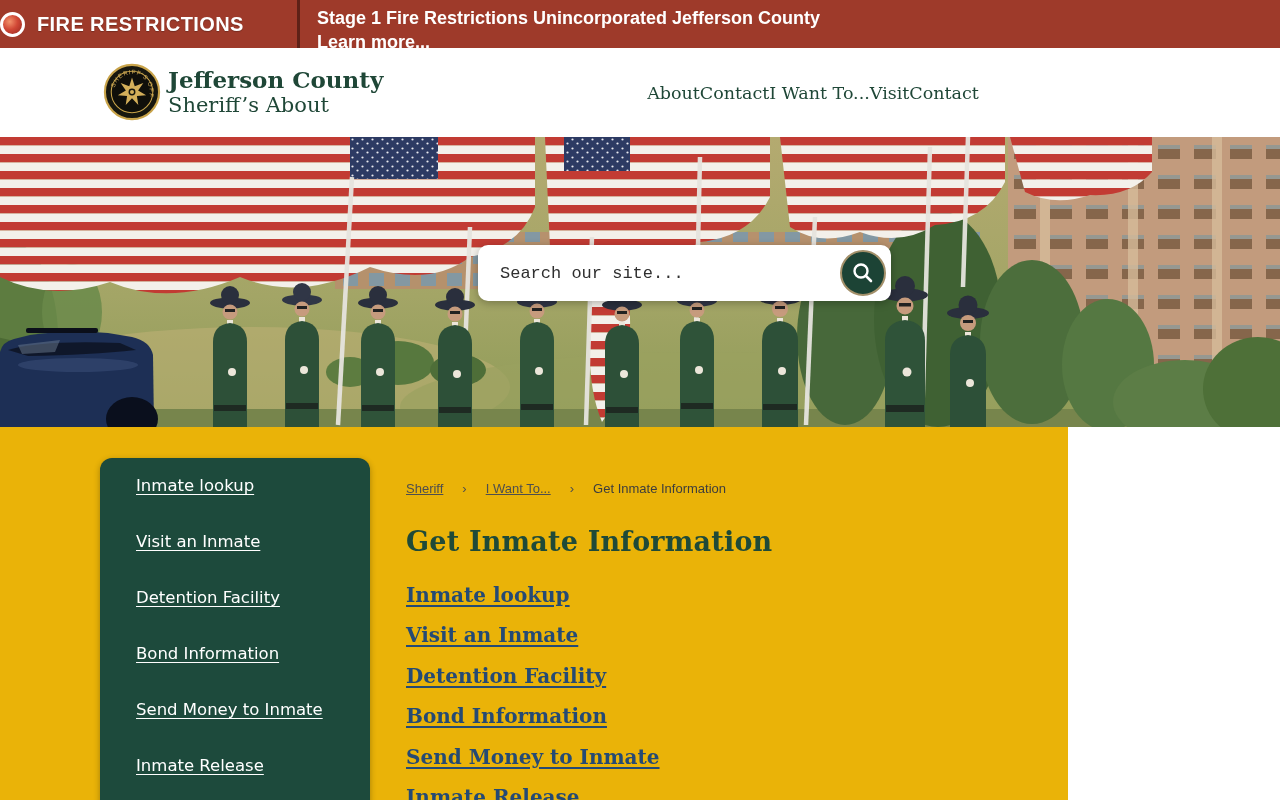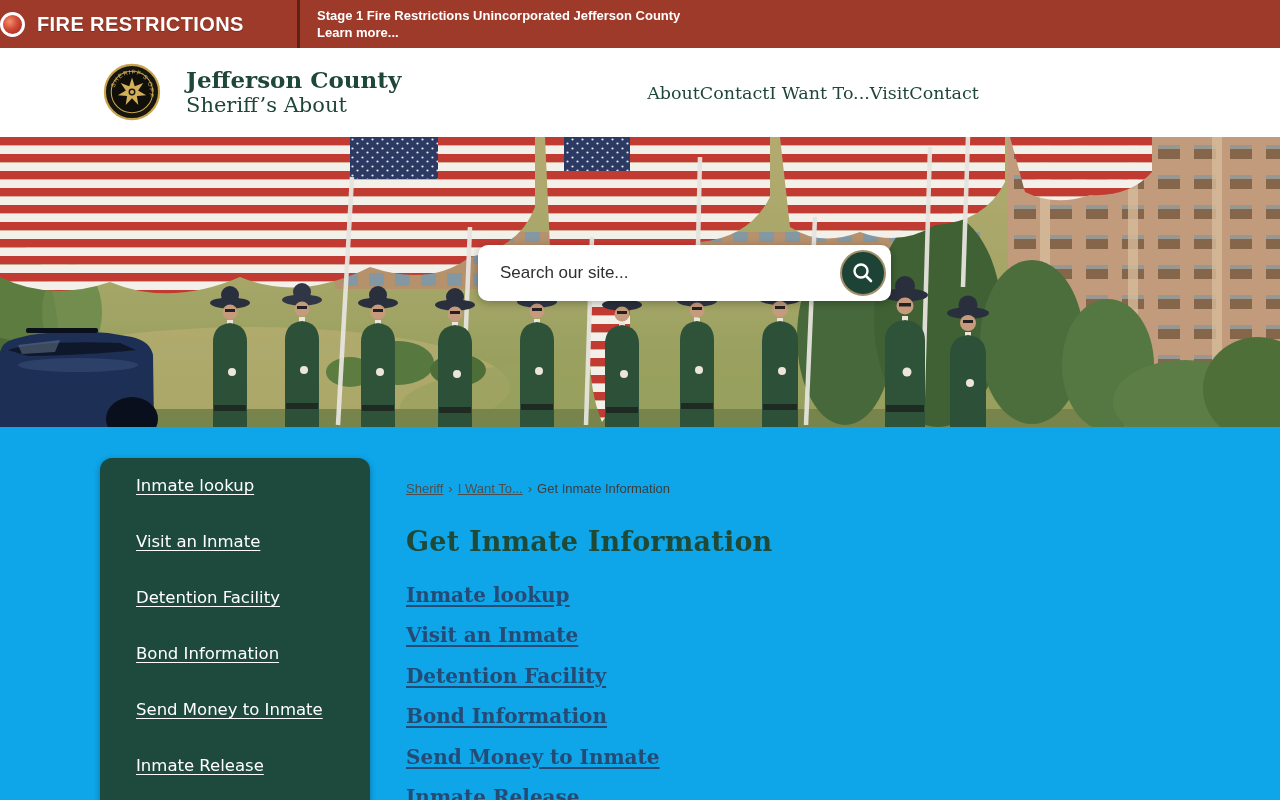--- a/index.html
+++ b/index.html
@@ -6,54 +6,54 @@
   html,body { width:1280px; height:800px; }
   body { font-family:"Liberation Sans", sans-serif; background:#fff; }
   .viewport { position:relative; width:1280px; height:800px; overflow:hidden; background:#fff; }
 
   
   .alert-banner { position:absolute; top:0; left:0; width:1280px; height:48px; background:#9e3a2a; display:flex; color:#fff; }
   .alert-left { width:300px; display:flex; align-items:center; border-right:3px solid rgba(30,8,4,.5); }
   .fire-dot { width:25px; height:25px; border-radius:50%; border:3px solid #fff;
       background:radial-gradient(circle at 35% 35%, #f2926b, #d14836 45%, #a93226 80%); flex:0 0 auto; }
   .alert-title { margin-left:12px; font-size:20px; font-weight:bold; letter-spacing:.4px; text-shadow:0 1px 1px rgba(0,0,0,.25); white-space:nowrap; }
-  .alert-right { padding:7px 0 6px 17px; font-size:13px; font-weight:bold; line-height:1.32; }
+  .alert-right { padding:7px 0 6px 17px; font-size:18px; font-weight:bold; line-height:1.32; }
   .alert-link { color:#fff; cursor:pointer; }
 
   
   .site-header { position:absolute; top:48px; left:0; width:1280px; height:89px; background:#fff; }
   .brand { position:absolute; left:103px; top:15px; display:flex; align-items:center; }
   .badge { width:58px; height:58px; flex:0 0 auto; }
-  .org { margin-left:25px; color:#1f4737; font-family:"DejaVu Serif","Liberation Serif",serif; }
+  .org { margin-left:7px; color:#1f4737; font-family:"DejaVu Serif","Liberation Serif",serif; }
   .org-l1 { font-size:23px; font-weight:bold; line-height:1.1; }
   .org-l2 { font-size:21px; font-weight:normal; line-height:1.15; }
   .main-nav { position:absolute; left:420px; right:74px; top:0; height:100%; display:flex; align-items:center; justify-content:center; }
   .nav-item { font-family:"DejaVu Serif","Liberation Serif",serif; font-size:17.5px; color:#1f4737; cursor:pointer; white-space:nowrap; }
 
   
   .hero { position:absolute; top:137px; left:0; width:1280px; height:290px; overflow:hidden; }
   .hero svg.scene { position:absolute; inset:0; display:block; }
   .searchbar { position:absolute; left:478px; top:108px; width:413px; height:56px; background:#fff; border-radius:10px;
       box-shadow:0 2px 8px rgba(0,0,0,.28); display:flex; align-items:center; }
   .search-input { flex:1; height:100%; border:none; outline:none; background:transparent; padding:0 56px 0 22px;
-      font-family:Liberation Sans, sans-serif; font-size:17px; color:#222; }
+      font-family:Liberation Mono, monospace; font-size:17px; color:#222; }
   .search-input::placeholder { color:#2f2f2f; opacity:1; }
   .search-btn { position:absolute; right:5px; top:5px; width:46px; height:46px; border-radius:50%; border:2px solid #a3906a;
       background:#1c4335; cursor:pointer; display:flex; align-items:center; justify-content:center; }
 
   
-  .content { position:absolute; top:427px; left:0; width:1280px; height:373px; background:#0ea5e9; }
+  .content { position:absolute; top:427px; left:0; width:1068px; height:373px; background:#eab308; }
 
   .side-panel { position:absolute; left:100px; top:31px; width:270px; height:420px; background:#1d4a3c;
       border-radius:12px 12px 0 0; box-shadow:0 2px 6px rgba(0,0,0,.3); padding:18px 20px 0 36px; }
   .side-link { display:block; margin-bottom:37px; font-family:"DejaVu Sans","Liberation Sans",sans-serif;
       font-size:16.5px; color:#ffffff; text-decoration:underline; text-underline-offset:3px; cursor:pointer; white-space:nowrap; }
 
   .main-col { position:absolute; left:406px; top:0; width:600px; }
-  .breadcrumb { margin-top:54px; font-size:13px; color:#4e4e4e; display:flex; align-items:center; gap:5px; }
+  .breadcrumb { margin-top:54px; font-size:13px; color:#4e4e4e; display:flex; align-items:center; gap:19px; }
   .crumb-link { color:#4e4e4e; text-decoration:underline; cursor:pointer; }
   .crumb-current { color:#3d3d3d; }
   .crumb-sep { color:#4e4e4e; }
   .page-title { margin-top:30px; font-family:"DejaVu Serif","Liberation Serif",serif; font-weight:bold;
       font-size:27px; color:#1f4a38; letter-spacing:.2px; }
   .links-list { margin-top:27px; }
   .content-link { display:block; margin-bottom:18px; font-family:"DejaVu Serif","Liberation Serif",serif; font-weight:bold;
       font-size:20px; line-height:1.12; color:#254a74; text-decoration:underline; text-decoration-thickness:1.5px;
       text-underline-offset:3px; cursor:pointer; white-space:nowrap; }
 </style>

